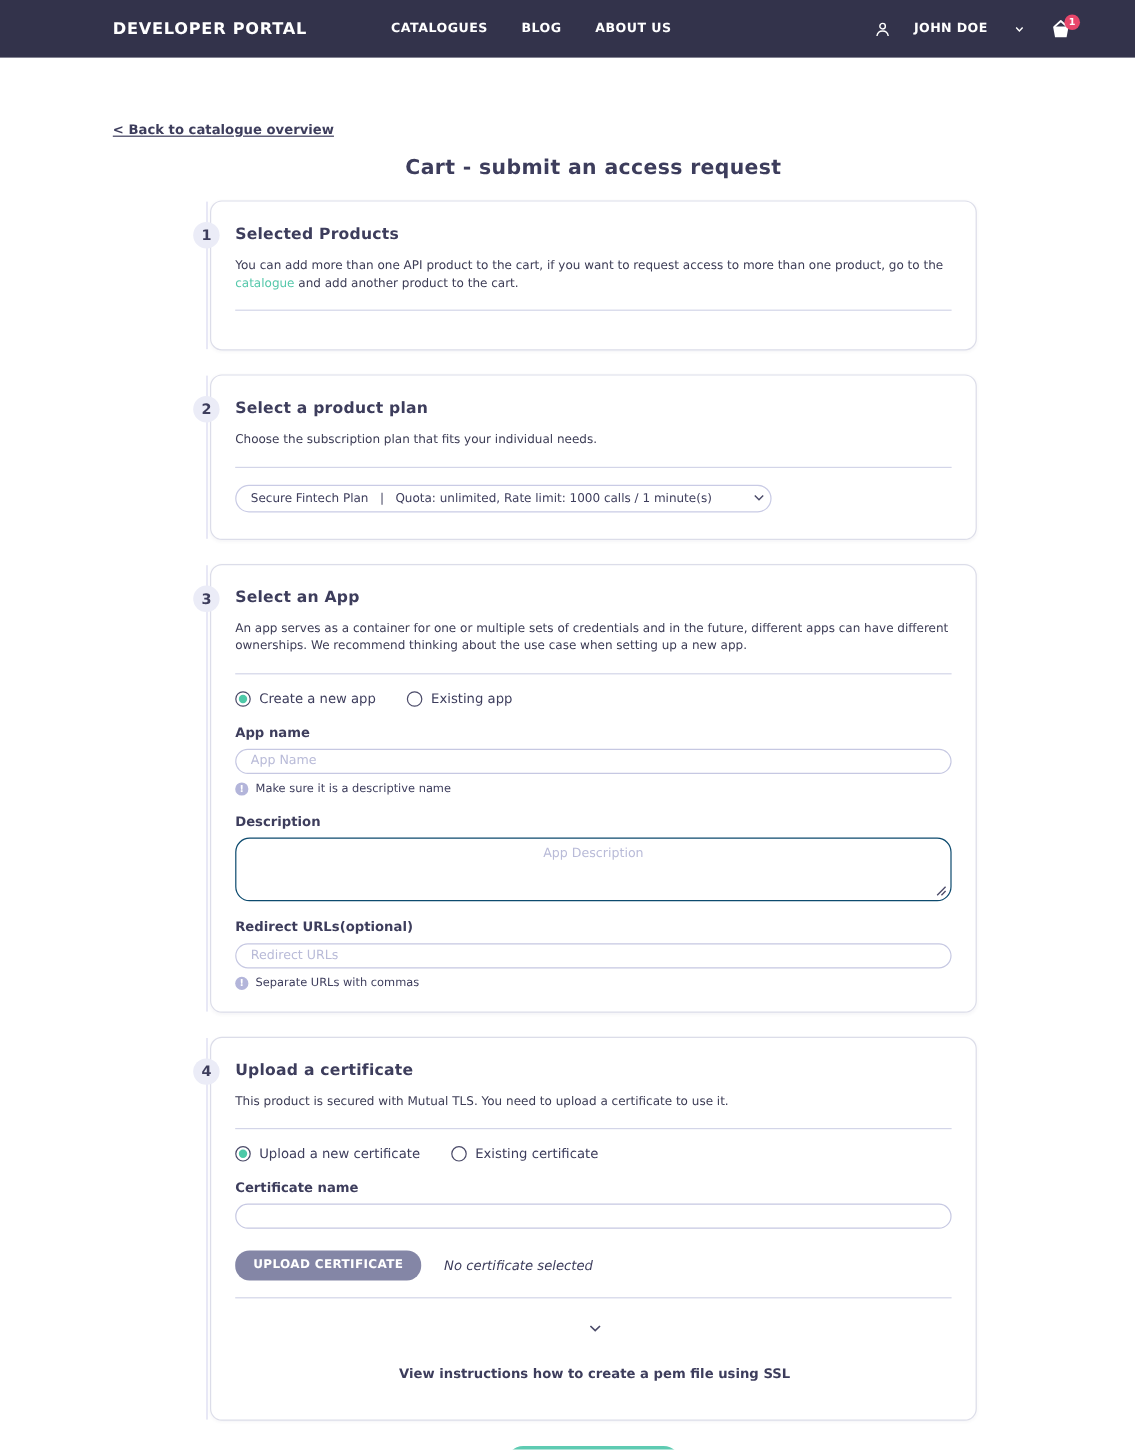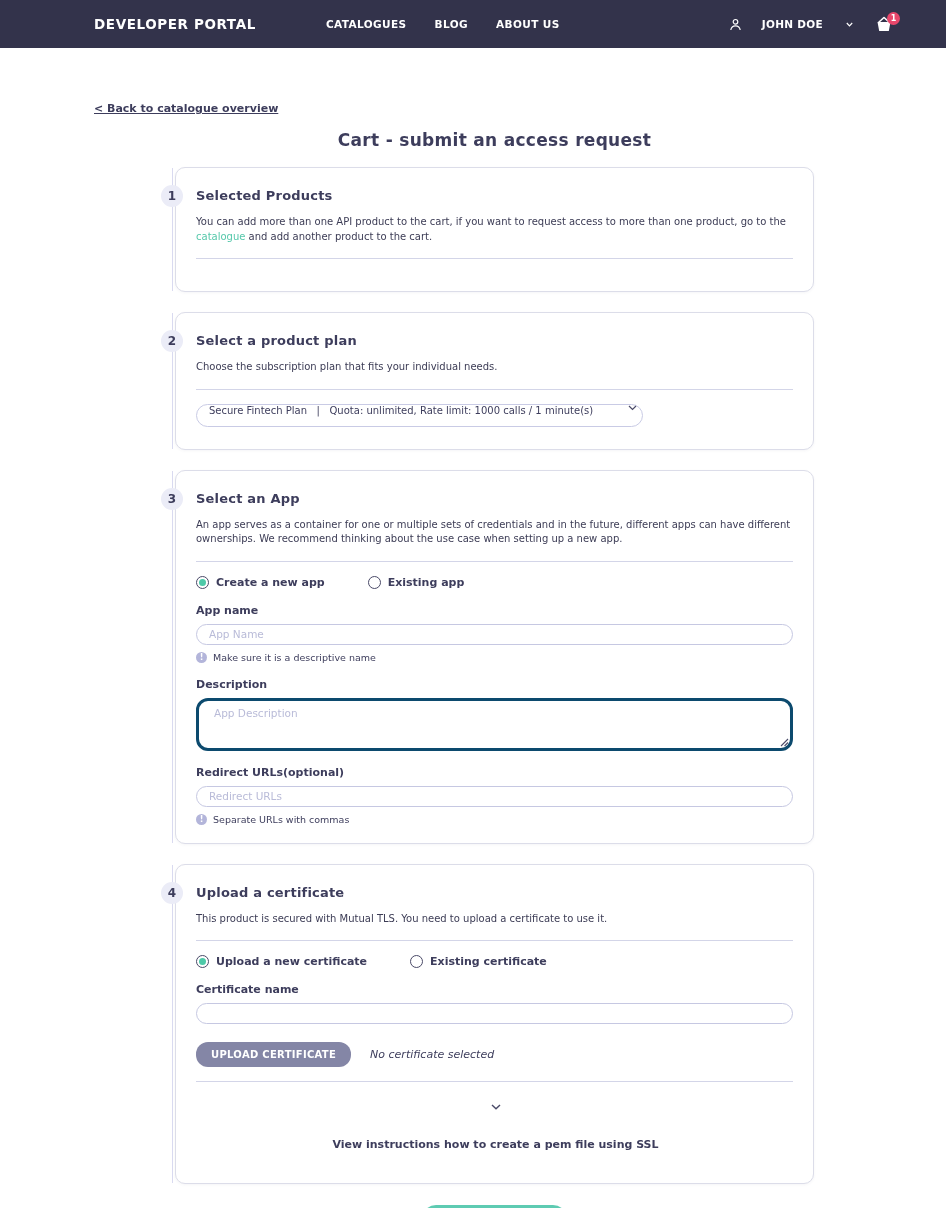--- a/index.html
+++ b/index.html
@@ -71,28 +71,28 @@
 
   
   .product-row { display: flex; align-items: center; justify-content: space-between; padding: 6px 0 8px 0; }
   .product-link { font-size: 10.5px; color: #3c6cb4; text-decoration: underline; cursor: pointer; }
   .trash-btn { background: none; border: none; cursor: pointer; padding: 2px; display: flex; }
 
   
   .select-pill {
     width: 447px; height: 23px;
     border: 1px solid #c9cbe5; border-radius: 12px;
-    display: flex; justify-content: space-between;
+    display: flex; align-items: center; justify-content: space-between;
     padding: 0 12px; margin: 8px 0 4px 0;
     cursor: pointer; background: #fff; gap: 35px;
   }
   .select-value { font-size: 10px; color: #3d3d5c; white-space: pre; }
 
   
-  .radio-row { display: flex; align-items: center; gap: 43px; margin: 6px 0 4px 0; font-weight: bold; }
+  .radio-row { display: flex; align-items: center; gap: 26px; margin: 6px 0 4px 0; }
   .radio-option { display: flex; align-items: center; gap: 7px; cursor: pointer; }
   .radio-circle {
     width: 13px; height: 13px; border: 1.5px solid #4a4a68; border-radius: 50%;
     position: relative; background: #fff; flex: 0 0 auto;
   }
   .radio-circle.checked::after {
     content: ""; position: absolute; inset: 2px;
     border-radius: 50%; background: #4ec9a8;
   }
   .radio-label { font-size: 11px; color: #3d3d5c; }
@@ -102,24 +102,24 @@
     width: 100%; height: 21px;
     border: 1px solid #c6c8e2; border-radius: 11px;
     padding: 0 12px; font-size: 10.5px; color: #3d3d5c;
     font-family: "DejaVu Sans", "Liberation Sans", sans-serif;
     outline: none; display: block;
   }
   .input-pill::placeholder, .textarea-pill::placeholder { color: #b9bbd8; opacity: 1; }
   .textarea-wrap { position: relative; }
   .textarea-pill {
     width: 100%; height: 53px;
-    border: 3px solid #0c4a6e; border-radius: 12px;
+    border: 1px solid #0c4a6e; border-radius: 12px;
     padding: 6px 15px; font-size: 10.5px; color: #3d3d5c;
     font-family: "DejaVu Sans", "Liberation Sans", sans-serif;
-    outline: none; resize: none; display: block;
+    outline: none; resize: none; display: block; text-align: center;
   }
   .resize-handle { position: absolute; right: 4px; bottom: 4px; cursor: nwse-resize; }
   .helper-row { display: flex; align-items: center; gap: 6px; margin-top: 7px; }
   .info-icon {
     width: 11px; height: 11px; border-radius: 50%;
     background: #b3b5da; color: #fff;
     font-size: 8px; font-weight: 700; line-height: 11px; text-align: center;
     flex: 0 0 auto;
   }
   .info-icon::before { content: "!"; }

